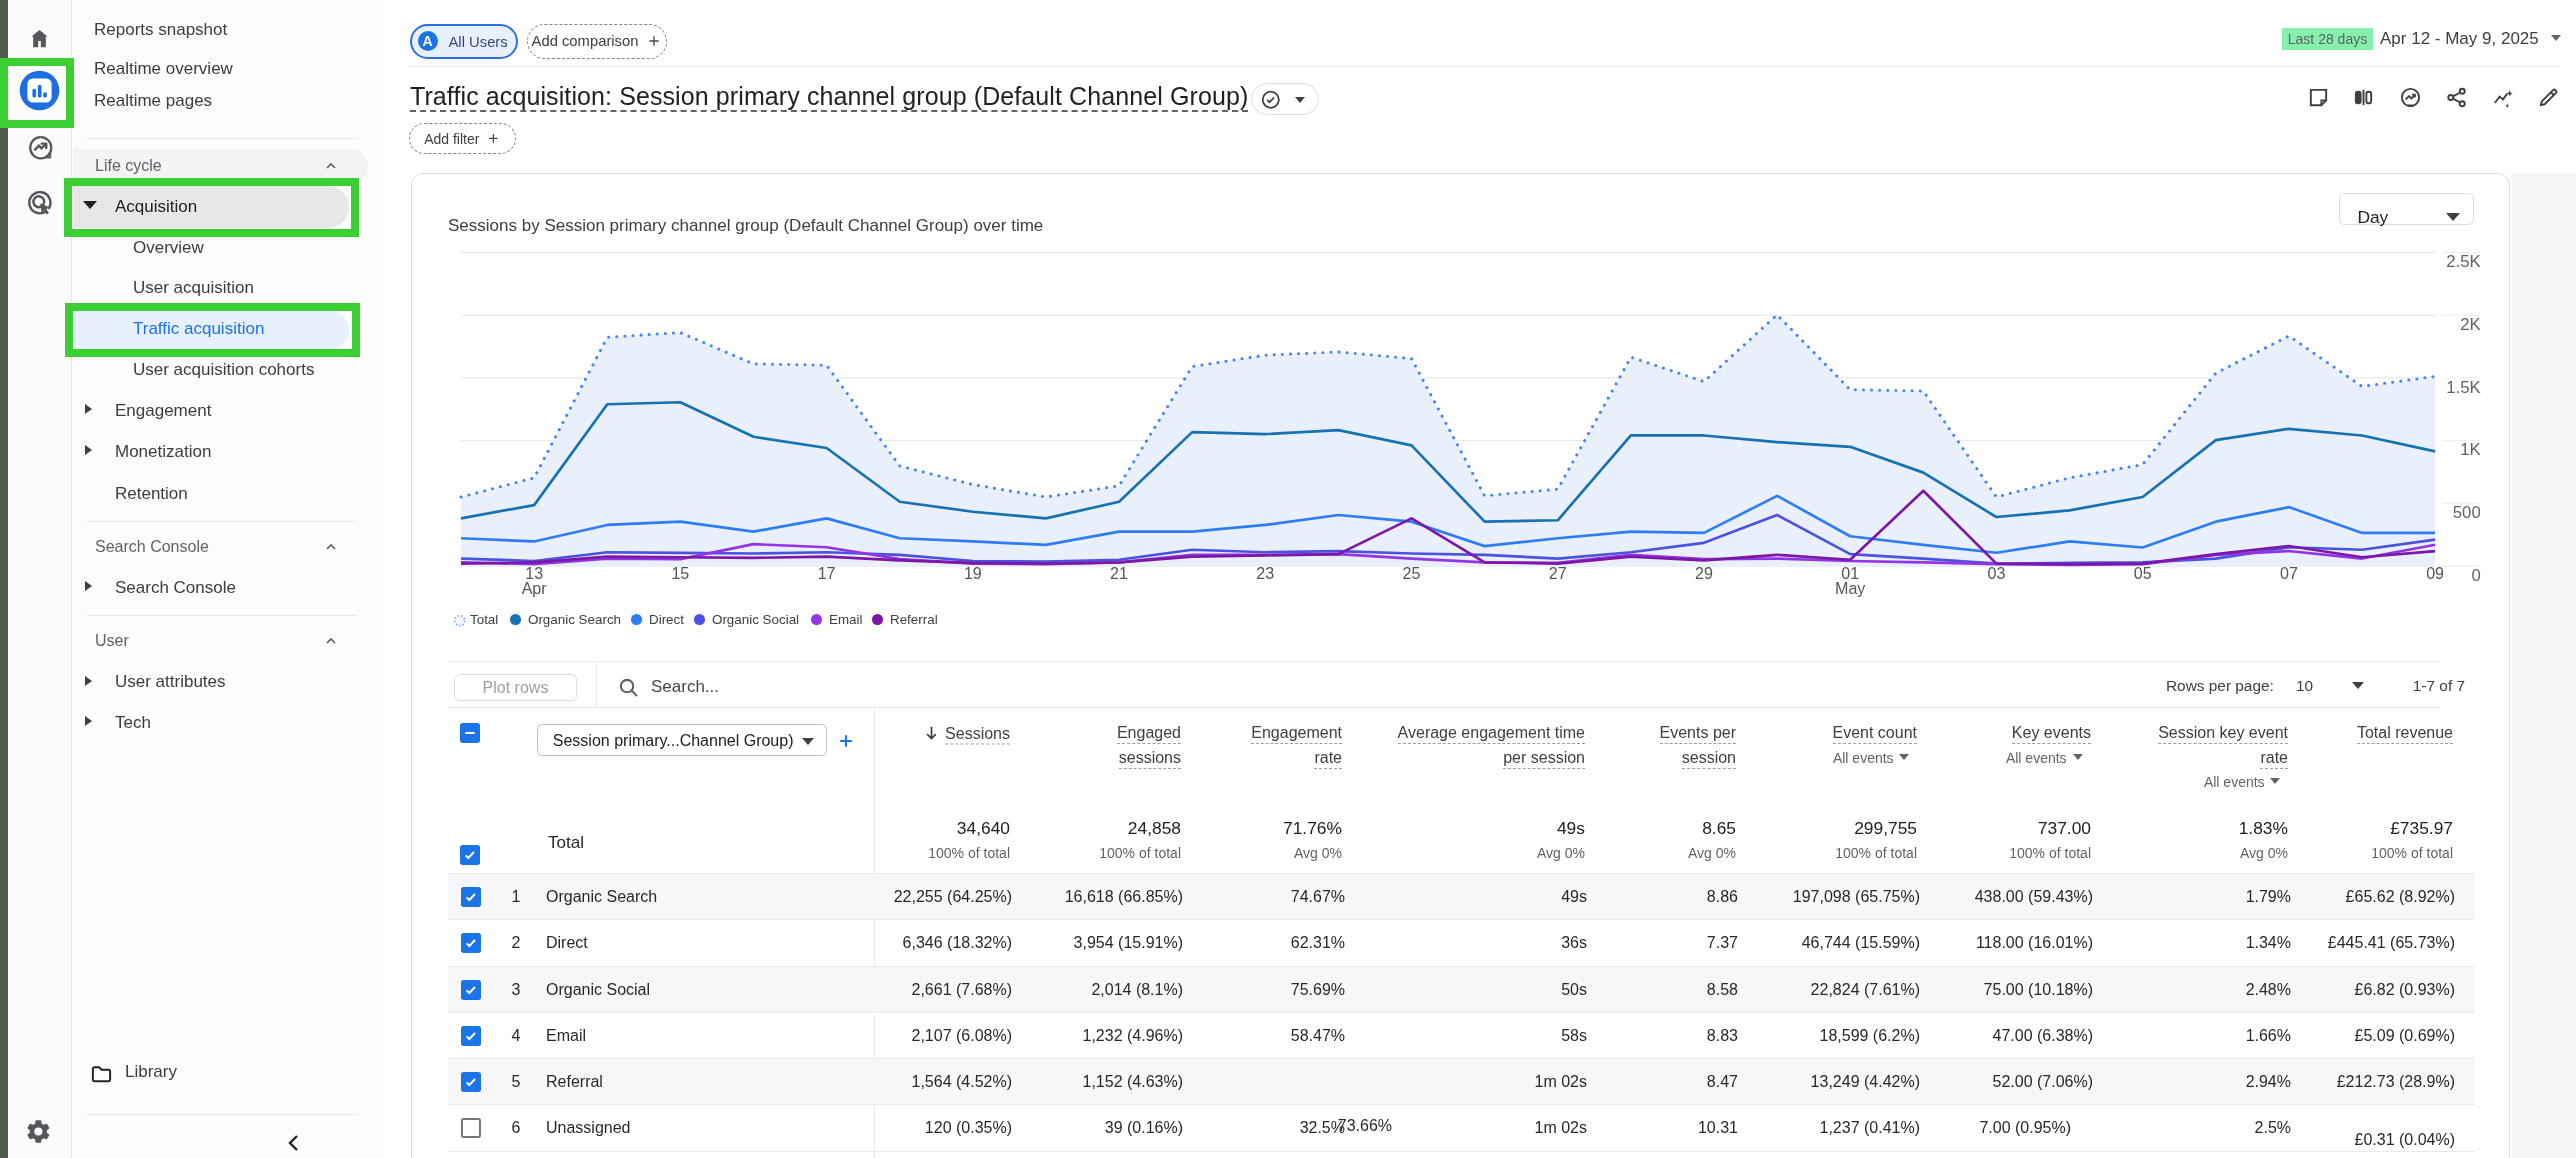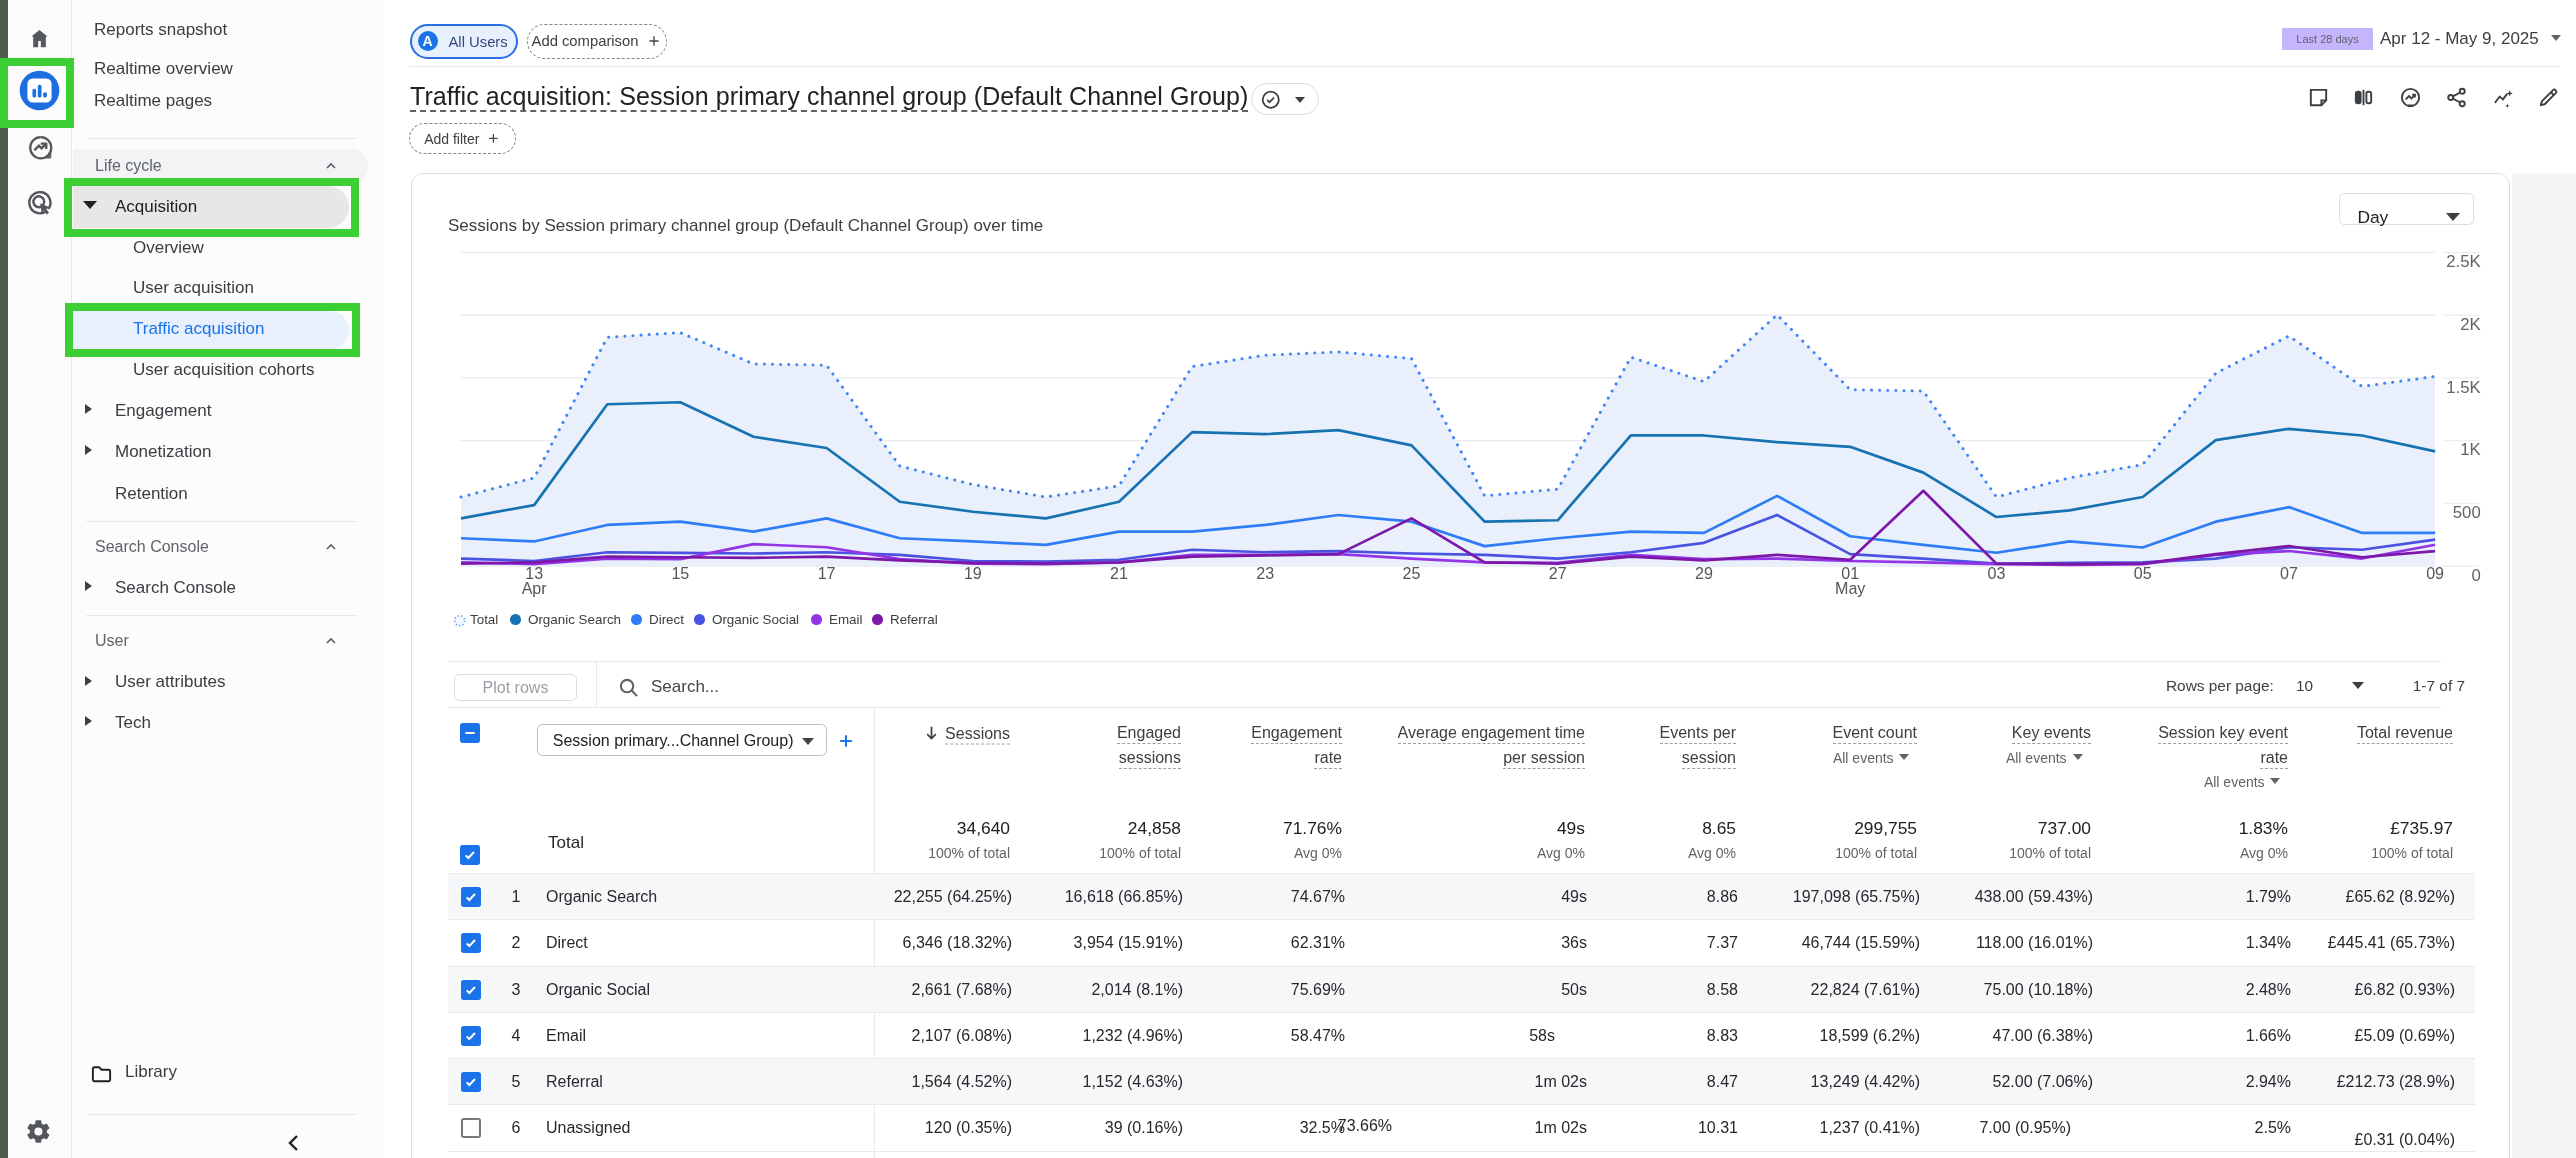--- a/index.html
+++ b/index.html
@@ -126,21 +126,21 @@
   <div class="pill" style="left:25.5px;top:23.5px;width:108px;height:35px;background:#e8f0fe;border:2px solid #2b6de3;">
     <div style="position:absolute;left:6px;top:5.4px;width:20px;height:20px;border-radius:50%;background:#1a73e8;color:#fff;font-size:14px;font-weight:bold;display:flex;align-items:center;justify-content:center;">A</div>
     <div style="position:absolute;left:37px;top:8px;font-size:14.8px;color:#30497c;white-space:nowrap;">All Users</div>
   </div>
   <div class="pill dashed" style="left:143px;top:23.5px;width:140px;height:35px;justify-content:center;">
     <span style="font-size:14.8px;color:#3c4043;white-space:nowrap;">Add comparison</span>
     <svg style="margin-left:8px;flex-shrink:0" width="16" height="16" viewBox="0 0 24 24" fill="none" stroke="#44474b" stroke-width="2">
         <path d="M12 5v14M5 12h14"></path>
       </svg>
   </div>
-  <div class="abs" style="left:1898px;top:28px;width:91px;height:21.5px;background:#c4b5fd;display:flex;align-items:center;justify-content:center;font-size:11px;color:#5f6368;white-space:nowrap;">Last 28 days</div>
+  <div class="abs" style="left:1898px;top:28px;width:91px;height:21.5px;background:#86efac;display:flex;align-items:center;justify-content:center;font-size:14px;color:#5f6368;white-space:nowrap;">Last 28 days</div>
   <div class="abs" style="left:1996px;top:28px;height:21.5px;display:flex;align-items:center;font-size:17px;color:#3c4043;white-space:nowrap;">Apr 12 - May 9, 2025</div>
   <div class="abs" style="left:2167px;top:35px;width:0;height:0;border-left:5.4px solid transparent;border-right:5.4px solid transparent;border-top:6.7px solid #5f6368;"></div>
   <div class="abs" style="left:25px;top:66px;width:2151px;height:1.3px;background:#e8eaed;"></div>
   
   <div class="abs" style="left:26px;top:82px;font-size:25px;line-height:28px;letter-spacing:0.1px;color:#202124;border-bottom:2px dashed #5f6368;white-space:nowrap;">Traffic acquisition: Session primary channel group (Default Channel Group)</div>
   <div class="abs" style="left:867px;top:83px;width:68px;height:32px;border:1.3px solid #dadce0;border-radius:16px;">
     <svg class="abs" style="left:8px;top:4.7px" width="21.5" height="21.5" viewBox="0 0 24 24" fill="none" stroke="#3c4043" stroke-width="2">
         <circle cx="12" cy="12" r="9"></circle>
         <path d="M8 12.2l2.6 2.6 5-5.2"></path>
       </svg>
@@ -388,21 +388,21 @@
         <div class="cb on" style="left:12.7px;top:12.7px;">
           <svg width="16" height="16" viewBox="0 0 24 24">
             <path d="M5.5 12.5l4 4 8.5-9" stroke="#fff" stroke-width="3" fill="none"></path>
           </svg>
         </div>
         <div class="rownum" style="left:68px;top:50%;">4</div>
         <div class="rowname" style="left:98px;top:50%;">Email</div>
         <div class="cell" style="right:1463px;">2,107 (6.08%)</div>
         <div class="cell" style="right:1292px;">1,232 (4.96%)</div>
         <div class="cell" style="right:1130px;">58.47%</div>
-        <div class="cell" style="right:920px;">58s</div>
+        <div class="cell" style="right:888px;">58s</div>
         <div class="cell" style="right:737px;">8.83</div>
         <div class="cell" style="right:555px;">18,599 (6.2%)</div>
         <div class="cell" style="right:382px;">47.00 (6.38%)</div>
         <div class="cell" style="right:184px;">1.66%</div>
         <div class="cell" style="right:20px;">£5.09 (0.69%)</div>
       </div>
     <div class="row g" style="top:884px;">
         <div class="cb on" style="left:12.7px;top:12.7px;">
           <svg width="16" height="16" viewBox="0 0 24 24">
             <path d="M5.5 12.5l4 4 8.5-9" stroke="#fff" stroke-width="3" fill="none"></path>

